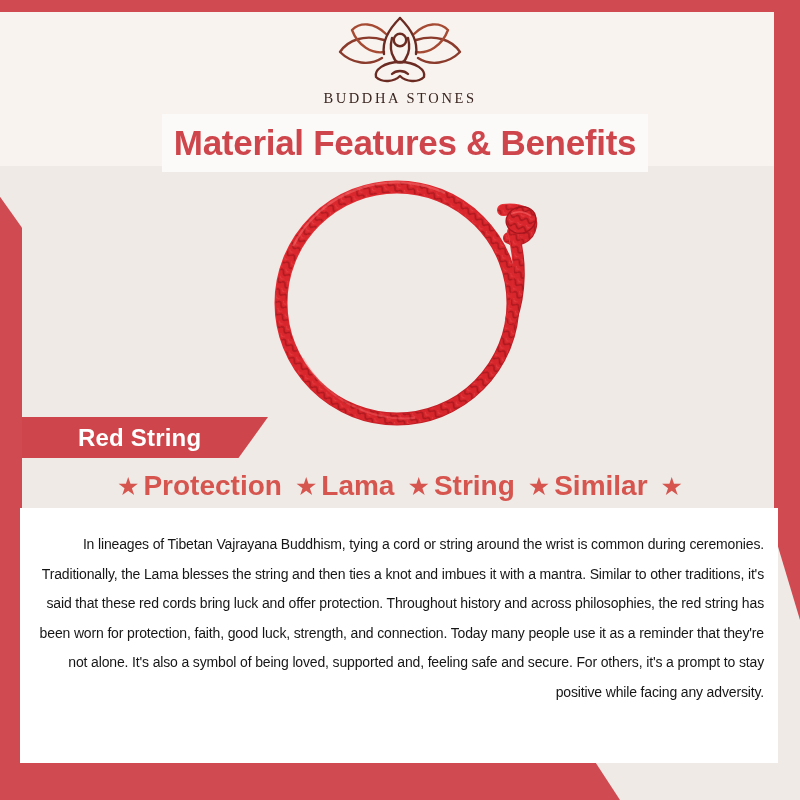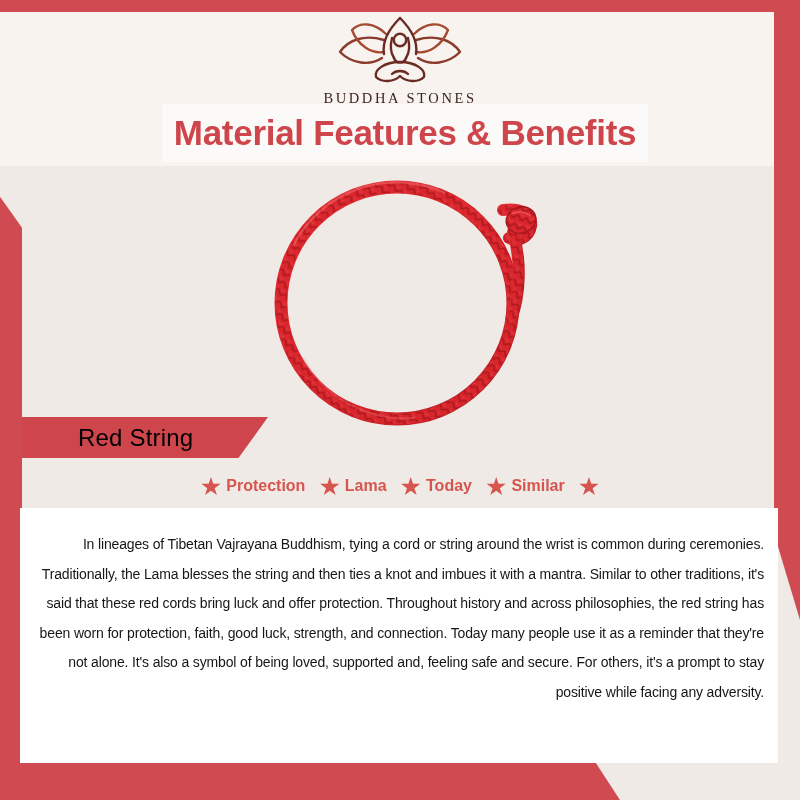--- a/index.html
+++ b/index.html
@@ -76,21 +76,21 @@
     font-family: "Liberation Serif", serif;
     font-size: 14.5px;
     letter-spacing: 2.6px;
     color: #3a2520;
     font-weight: 400;
   }
 
   
   .title-band {
     position: absolute;
-    left: 162px; top: 104px;
+    left: 162px; top: 114px;
     width: 486px; height: 58px;
     background: #fcfaf8;
     display: flex;
     align-items: center;
     justify-content: center;
   }
   .title-text {
     font-size: 35px;
     font-weight: bold;
     color: #ce464c;
@@ -109,23 +109,23 @@
   .label-banner {
     position: absolute;
     left: 22px; top: 417px;
     width: 246px; height: 41px;
     background: #ce464c;
     clip-path: polygon(0 0, 100% 0, 88% 100%, 0 100%);
     display: flex;
     align-items: center;
   }
   .label-text {
-    color: #000000;
+    color: #ffffff;
     font-size: 24px;
-    font-weight: normal;
+    font-weight: bold;
     margin-left: 56px;
     letter-spacing: 0.2px;
   }
 
   
   .benefits {
     position: absolute;
     left: 22px; top: 466px;
     width: 756px; height: 40px;
     display: flex;
@@ -139,21 +139,21 @@
     gap: 4px;
     padding: 0 5px;
   }
   .benefit .star {
     color: #d6554f;
     font-size: 25px;
     line-height: 1;
   }
   .benefit .word {
     color: #d6554f;
-    font-size: 16px;
+    font-size: 28px;
     font-weight: bold;
     white-space: nowrap;
   }
 
   
   .body-box {
     position: absolute;
     left: 20px; top: 508px;
     width: 758px; height: 255px;
     background: #ffffff;
@@ -257,21 +257,21 @@
     <span class="benefit">
       <span class="star">★</span>
       <span class="word">Protection</span>
     </span>
     <span class="benefit">
       <span class="star">★</span>
       <span class="word">Lama</span>
     </span>
     <span class="benefit">
       <span class="star">★</span>
-      <span class="word">Today</span>
+      <span class="word">String</span>
     </span>
     <span class="benefit">
       <span class="star">★</span>
       <span class="word">Similar</span>
     </span>
     <span class="benefit">
       <span class="star">★</span>
     </span>
   </div>
 

